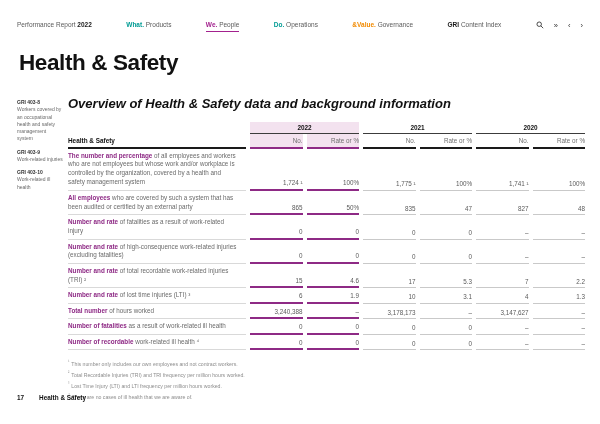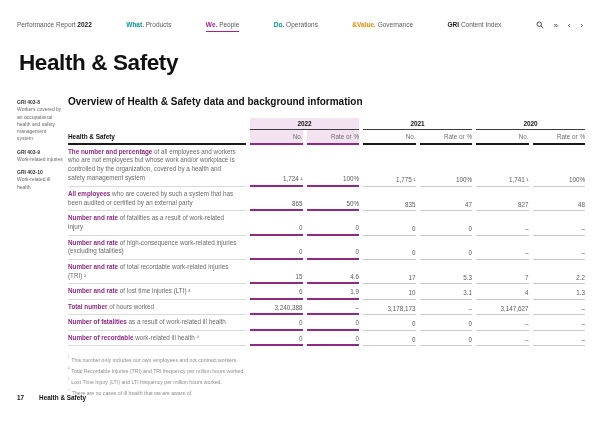--- a/index.html
+++ b/index.html
@@ -36,21 +36,21 @@
   }
 
   
   .gri { position: absolute; left: 17px; top: 99px; width: 46px;
          font-size: 5px; line-height: 1.45; color: #6a6a6a; }
   .gri-block { margin-bottom: 6px; }
   .gri-code { font-weight: bold; color: #333; }
 
   
   .main { position: absolute; left: 68px; top: 96px; width: 517px; }
-  .sec-heading { font-size: 10px; font-weight: bold; color: #111; margin-bottom: 11px; }
+  .sec-heading { font-size: 13px; font-weight: bold; color: #111; margin-bottom: 11px; font-style: italic; }
 
   table {
     width: calc(100% + 8px); margin-left: -4px;
     border-collapse: separate; border-spacing: 4px 0;
     table-layout: fixed; font-size: 6.3px; color: #5a5a5a;
   }
   th, td { padding: 0; font-weight: normal; text-align: right; vertical-align: bottom; }
 
   tr.year-row th { font-size: 6.4px; font-weight: bold; color: #111; text-align: center;
                    border-bottom: 1px solid #3c3c3c; padding: 2px 0 1.5px; }

